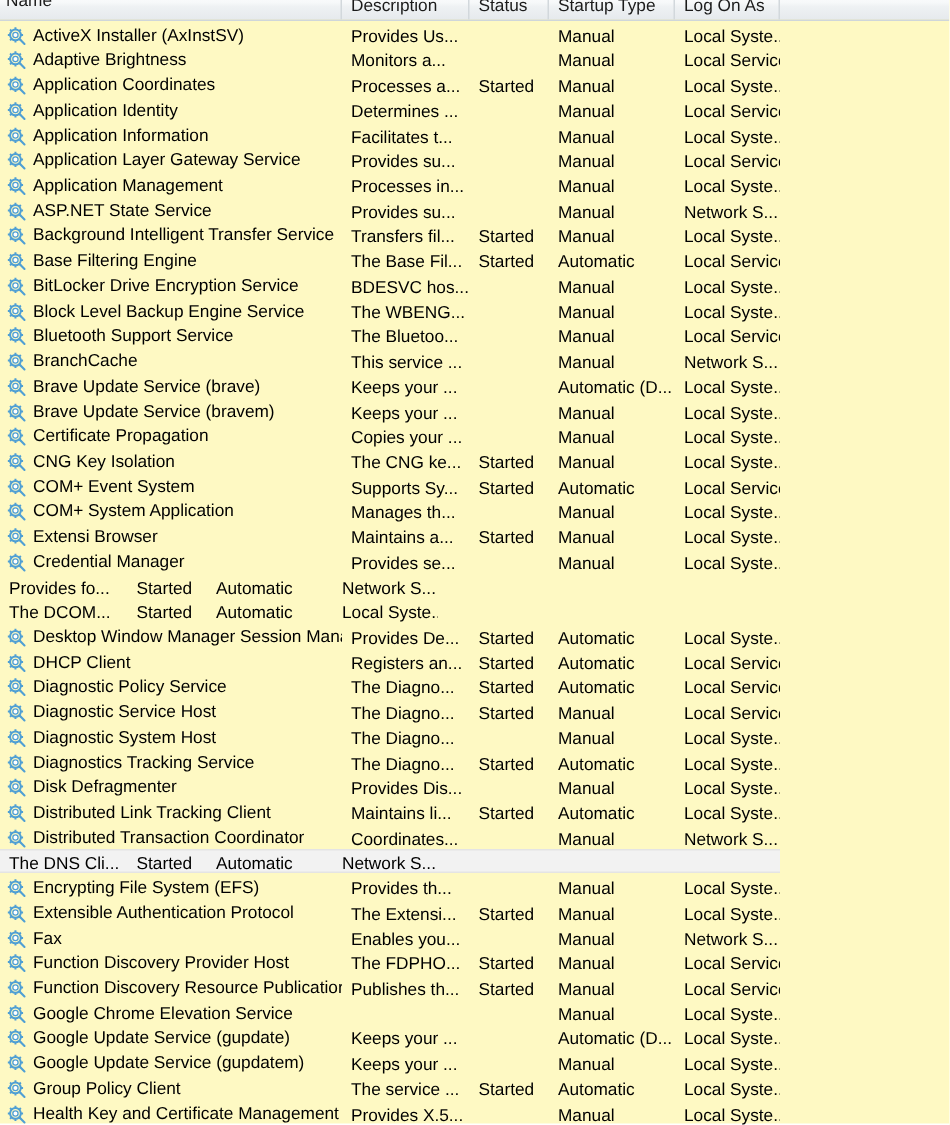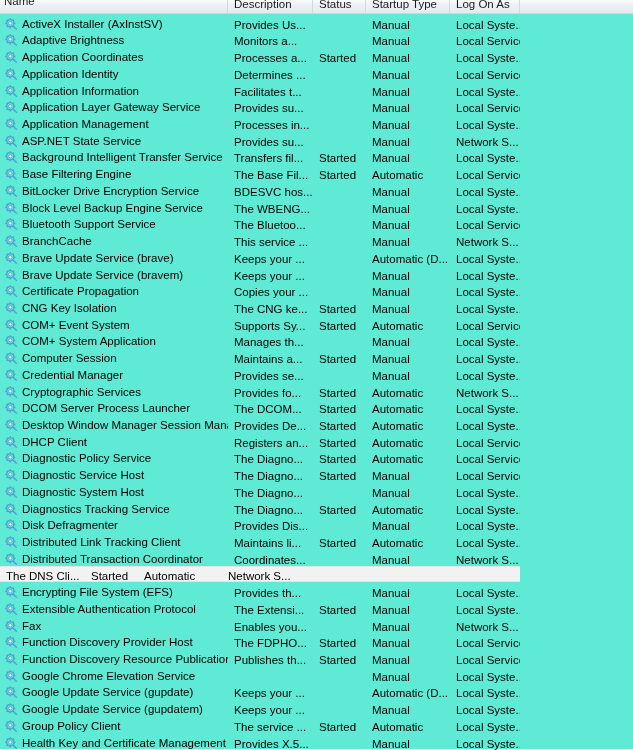--- a/index.html
+++ b/index.html
@@ -8,21 +8,21 @@
     width: 633px; height: 750px;
     background: #ffffff;
     font-family: "Liberation Sans", sans-serif;
     overflow: hidden;
   }
 
   #app {
     position: relative;
     width: 633px;
     height: 750px;
-    background: #5eead4;
+    background: #fef9c3;
     overflow: hidden;
   }
 
   
   .list-header {
     position: absolute;
     top: -8px;
     left: 0;
     width: 633px;
     height: 22px;
@@ -520,21 +520,21 @@
           <span class="gear-icon">
             <svg width="14" height="14" viewBox="0 0 16 16">
               <g fill="none" stroke="#4f9fd4" stroke-width="1.5">
                 <circle cx="7.2" cy="7.2" r="4.1"></circle>
                 <path d="M7.2 1.4v1.6M7.2 11.4v1.6M1.4 7.2h1.6M11.4 7.2h1.6M3.1 3.1l1.2 1.2M10.1 10.1l1.2 1.2M11.3 3.1l-1.2 1.2M4.3 10.1l-1.2 1.2"></path>
               </g>
               <circle cx="7.2" cy="7.2" r="2.0" fill="#ffffff" stroke="#4f9fd4" stroke-width="1"></circle>
               <path d="M10.5 10.5 l3.6 3.6" stroke="#4f9fd4" stroke-width="1.6" stroke-linecap="round"></path>
             </svg>
           </span>
-          <span class="name-text">Computer Session</span>
+          <span class="name-text">Extensi Browser</span>
         </div>
         <div class="cell c-desc"><span>Maintains a...</span></div>
         <div class="cell c-status"><span>Started</span></div>
         <div class="cell c-start"><span>Manual</span></div>
         <div class="cell c-logon"><span>Local Syste...</span></div>
       </div>
       <div class="row">
         <div class="cell c-name">
           <span class="gear-icon">
             <svg width="14" height="14" viewBox="0 0 16 16">
@@ -547,52 +547,26 @@
             </svg>
           </span>
           <span class="name-text">Credential Manager</span>
         </div>
         <div class="cell c-desc"><span>Provides se...</span></div>
         <div class="cell c-status"><span></span></div>
         <div class="cell c-start"><span>Manual</span></div>
         <div class="cell c-logon"><span>Local Syste...</span></div>
       </div>
       <div class="row">
-        <div class="cell c-name">
-          <span class="gear-icon">
-            <svg width="14" height="14" viewBox="0 0 16 16">
-              <g fill="none" stroke="#4f9fd4" stroke-width="1.5">
-                <circle cx="7.2" cy="7.2" r="4.1"></circle>
-                <path d="M7.2 1.4v1.6M7.2 11.4v1.6M1.4 7.2h1.6M11.4 7.2h1.6M3.1 3.1l1.2 1.2M10.1 10.1l1.2 1.2M11.3 3.1l-1.2 1.2M4.3 10.1l-1.2 1.2"></path>
-              </g>
-              <circle cx="7.2" cy="7.2" r="2.0" fill="#ffffff" stroke="#4f9fd4" stroke-width="1"></circle>
-              <path d="M10.5 10.5 l3.6 3.6" stroke="#4f9fd4" stroke-width="1.6" stroke-linecap="round"></path>
-            </svg>
-          </span>
-          <span class="name-text">Cryptographic Services</span>
-        </div>
         <div class="cell c-desc"><span>Provides fo...</span></div>
         <div class="cell c-status"><span>Started</span></div>
         <div class="cell c-start"><span>Automatic</span></div>
         <div class="cell c-logon"><span>Network S...</span></div>
       </div>
       <div class="row">
-        <div class="cell c-name">
-          <span class="gear-icon">
-            <svg width="14" height="14" viewBox="0 0 16 16">
-              <g fill="none" stroke="#4f9fd4" stroke-width="1.5">
-                <circle cx="7.2" cy="7.2" r="4.1"></circle>
-                <path d="M7.2 1.4v1.6M7.2 11.4v1.6M1.4 7.2h1.6M11.4 7.2h1.6M3.1 3.1l1.2 1.2M10.1 10.1l1.2 1.2M11.3 3.1l-1.2 1.2M4.3 10.1l-1.2 1.2"></path>
-              </g>
-              <circle cx="7.2" cy="7.2" r="2.0" fill="#ffffff" stroke="#4f9fd4" stroke-width="1"></circle>
-              <path d="M10.5 10.5 l3.6 3.6" stroke="#4f9fd4" stroke-width="1.6" stroke-linecap="round"></path>
-            </svg>
-          </span>
-          <span class="name-text">DCOM Server Process Launcher</span>
-        </div>
         <div class="cell c-desc"><span>The DCOM...</span></div>
         <div class="cell c-status"><span>Started</span></div>
         <div class="cell c-start"><span>Automatic</span></div>
         <div class="cell c-logon"><span>Local Syste...</span></div>
       </div>
       <div class="row">
         <div class="cell c-name">
           <span class="gear-icon">
             <svg width="14" height="14" viewBox="0 0 16 16">
               <g fill="none" stroke="#4f9fd4" stroke-width="1.5">

